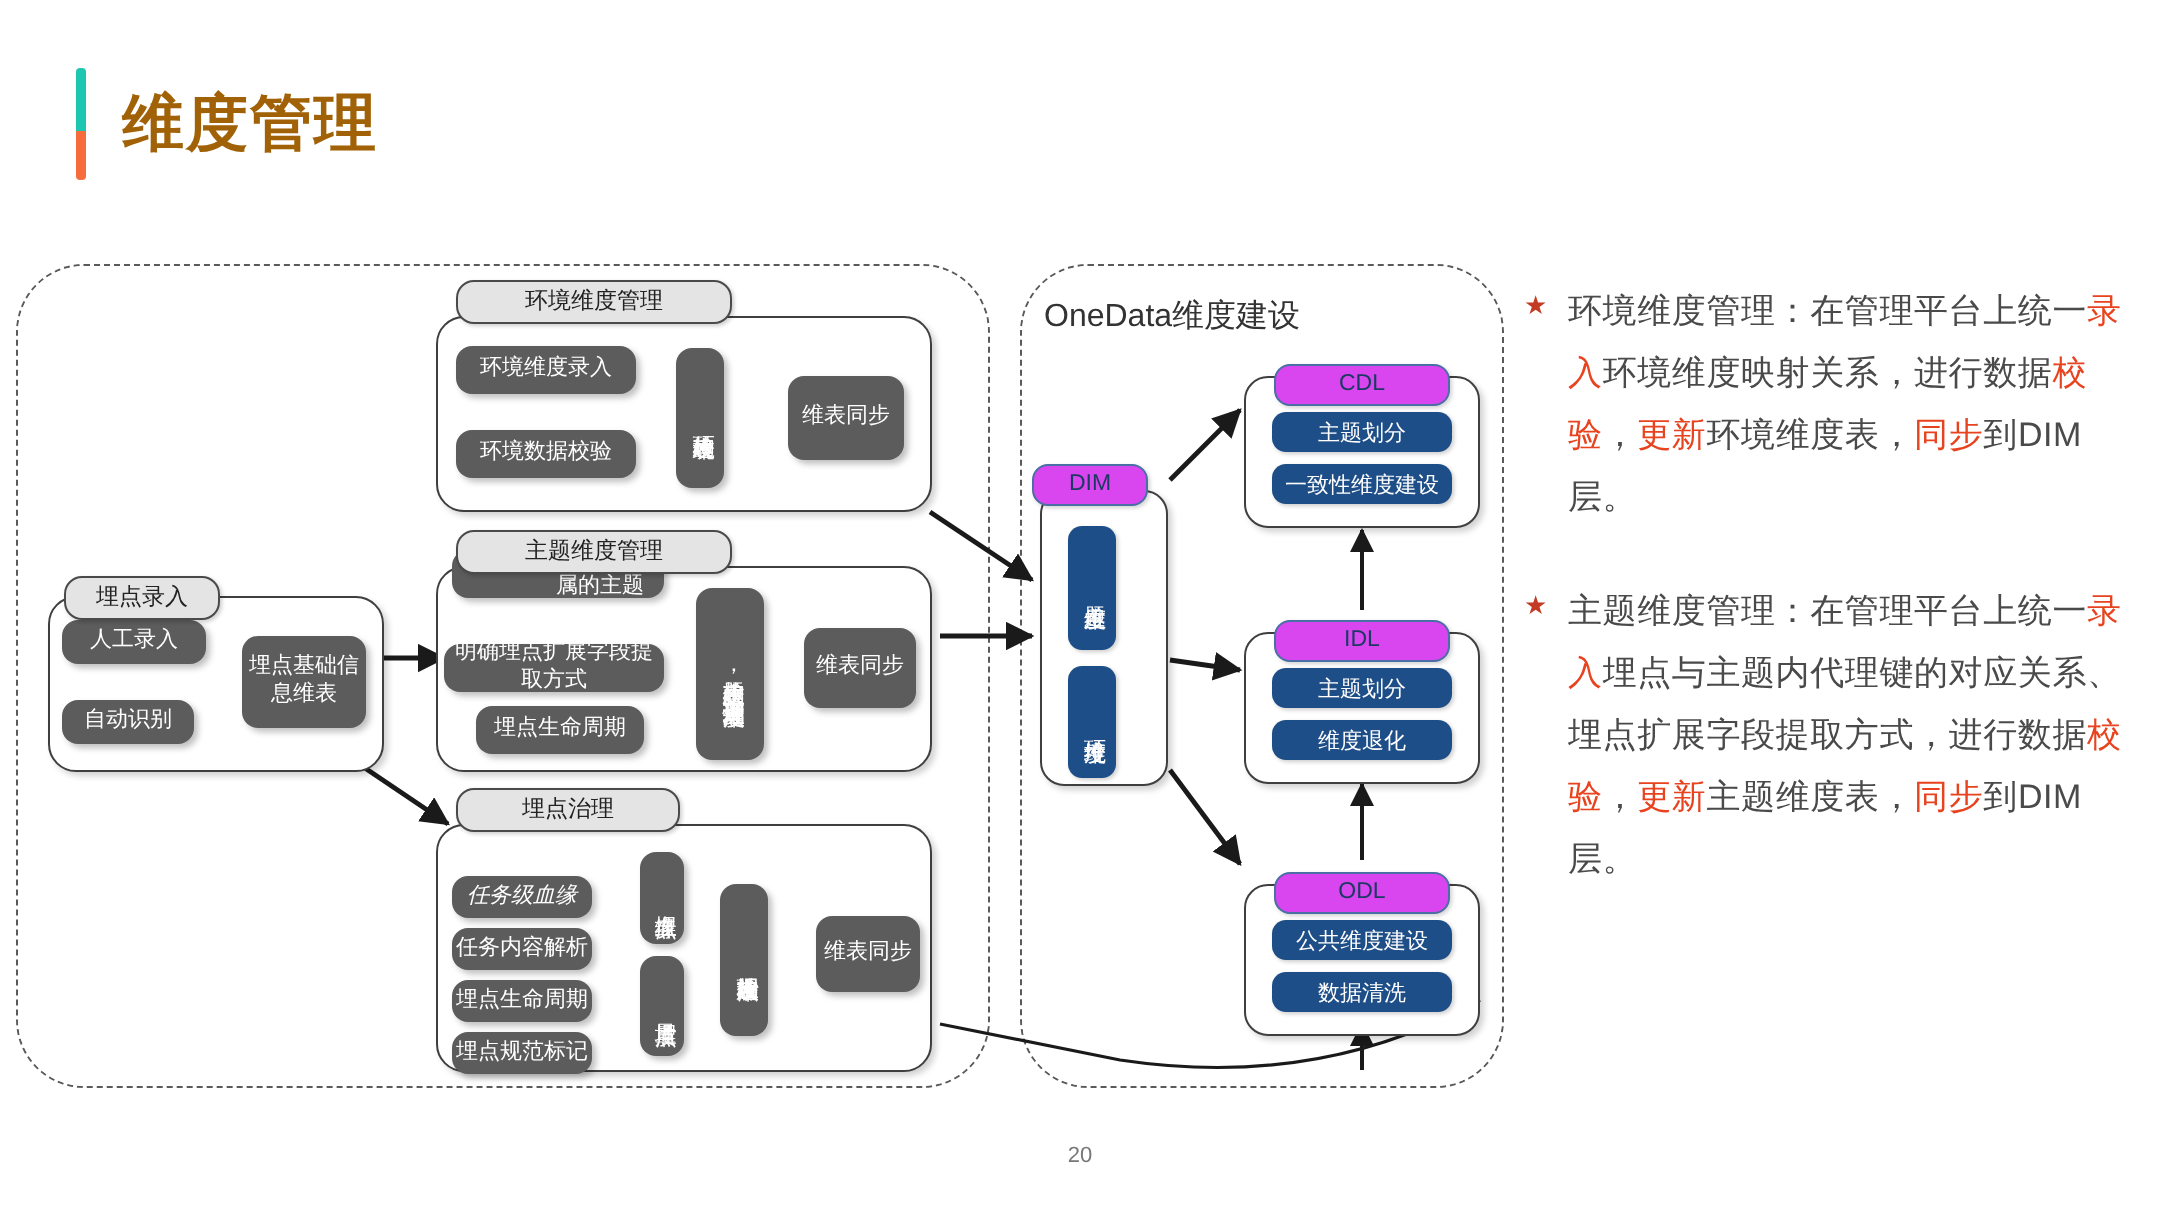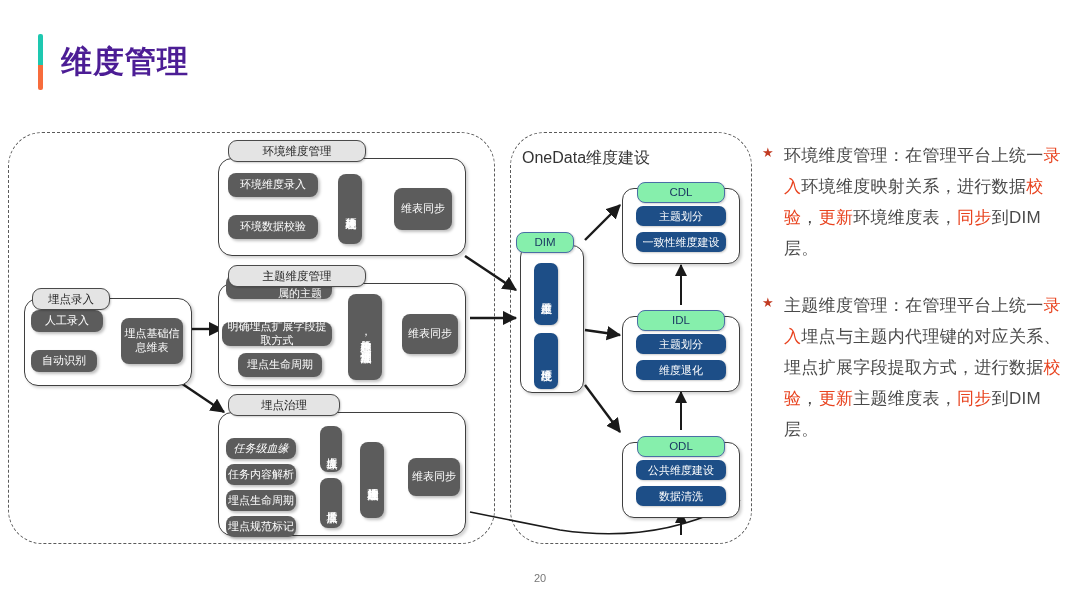--- a/index.html
+++ b/index.html
@@ -8,21 +8,21 @@
     background: #ffffff;
     font-family: "Liberation Sans", "DejaVu Sans", sans-serif;
     overflow: hidden;
   }
   #slide { position: relative; width: 1080px; height: 607px; background: #fff; }
 
   
   .title-wrap { position: absolute; left: 38px; top: 34px; display: flex; align-items: stretch; }
   .title-bar { width: 5px; border-radius: 2px; margin-right: 18px;
     background: linear-gradient(to bottom, #1ec8b0 0%, #1ec8b0 56%, #f76c3c 56%, #f76c3c 100%); }
-  .title-text { font-size: 31px; font-weight: bold; color: #4c1d95; letter-spacing: 1px;
+  .title-text { font-size: 31px; font-weight: bold; color: #a16207; letter-spacing: 1px;
     line-height: 56px; }
 
   
   .dashed-box { position: absolute; border: 1.6px dashed #5a5a5a; border-radius: 34px; }
 
   
   .grp { position: absolute; border: 1.4px solid #3f3f3f; border-radius: 14px; background: #fff;
     box-shadow: 2px 2px 3px rgba(0,0,0,0.18); }
   .grp-title { position: absolute; background: #e4e4e4; border: 1.2px solid #4a4a4a;
     border-radius: 9px; font-size: 11.5px; color: #222; text-align: center;
@@ -30,21 +30,21 @@
 
   
   .node { position: absolute; background: #5c5c5c; border-radius: 8px; color: #fff;
     font-size: 11px; display: flex; align-items: center; justify-content: center;
     text-align: center; line-height: 1.25; box-shadow: 2px 2px 3px rgba(0,0,0,.25);
     padding: 2px; }
   .node.v { writing-mode: vertical-rl; text-orientation: upright; letter-spacing: 0px; }
   .node.v span { writing-mode: vertical-rl; }
 
   
-  .bluehdr { position: absolute; background: #86efac; border: 1.2px solid #4a6fa5;
+  .bluehdr { position: absolute; background: #d946ef; border: 1.2px solid #4a6fa5;
     border-radius: 8px; font-size: 11.5px; color: #1b3a63; text-align: center;
     line-height: 19px; height: 21px; z-index: 4; box-shadow: 1px 1px 2px rgba(0,0,0,.18); }
   .bluebox { position: absolute; border: 1.3px solid #3f3f3f; border-radius: 12px;
     background: #fff; box-shadow: 2px 2px 3px rgba(0,0,0,.18); }
   .bnode { position: absolute; background: #1d4e87; border-radius: 7px; color: #fff;
     font-size: 11px; display: flex; align-items: center; justify-content: center;
     text-align: center; box-shadow: 1px 1px 2px rgba(0,0,0,.2); }
   .bnode.v { writing-mode: vertical-rl; }
 
   .onedata-title { position: absolute; font-size: 16px; color: #333; }

